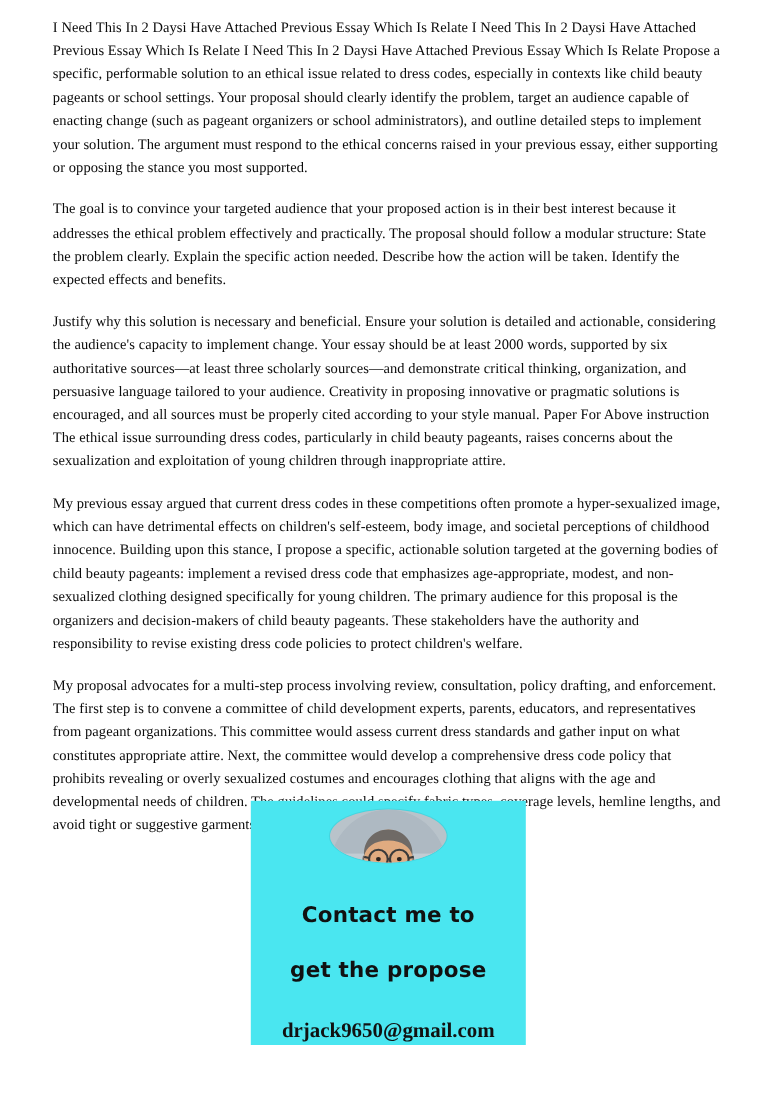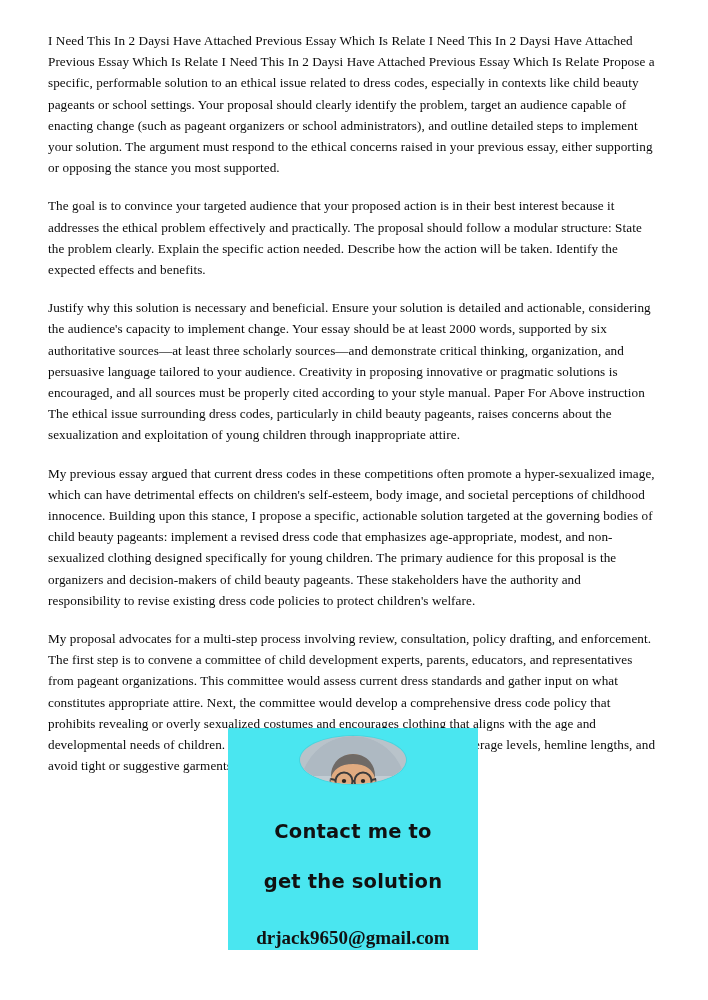--- a/index.html
+++ b/index.html
@@ -19,21 +19,21 @@
     position: absolute;
     left: 0;
     top: 0;
     width: 708px;
     height: 1000px;
     background: #ffffff;
   }
   .doc-body {
     position: absolute;
     left: 48px;
-    top: 30px;
+    top: 14px;
     width: 608px;
   }
   .para {
     font-size: 13.2px;
     line-height: 21.2px;
     text-align: left;
     margin: 0 0 17px 0;
     color: #0a0a0a;
     letter-spacing: 0.005em;
   }
@@ -137,17 +137,17 @@
 
           <ellipse cx="44" cy="45" rx="2.2" ry="2" fill="#2a2420"></ellipse>
           <ellipse cx="63" cy="45" rx="2.2" ry="2" fill="#2a2420"></ellipse>
 
           <path d="M53 48 L51 56 L55 56" fill="none" stroke="#b8825c" stroke-width="1.6"></path>
           <path d="M46 64 C50 67 57 67 61 64" fill="none" stroke="#9c6348" stroke-width="1.8"></path>
         </g>
       </svg>
     </div>
     <div class="promo-line first">Contact me to</div>
-    <div class="promo-line">get the solution</div>
+    <div class="promo-line">get the propose</div>
     <div class="promo-email">drjack9650@gmail.com</div>
   </div>
 
 </div>
 
 </body></html>

